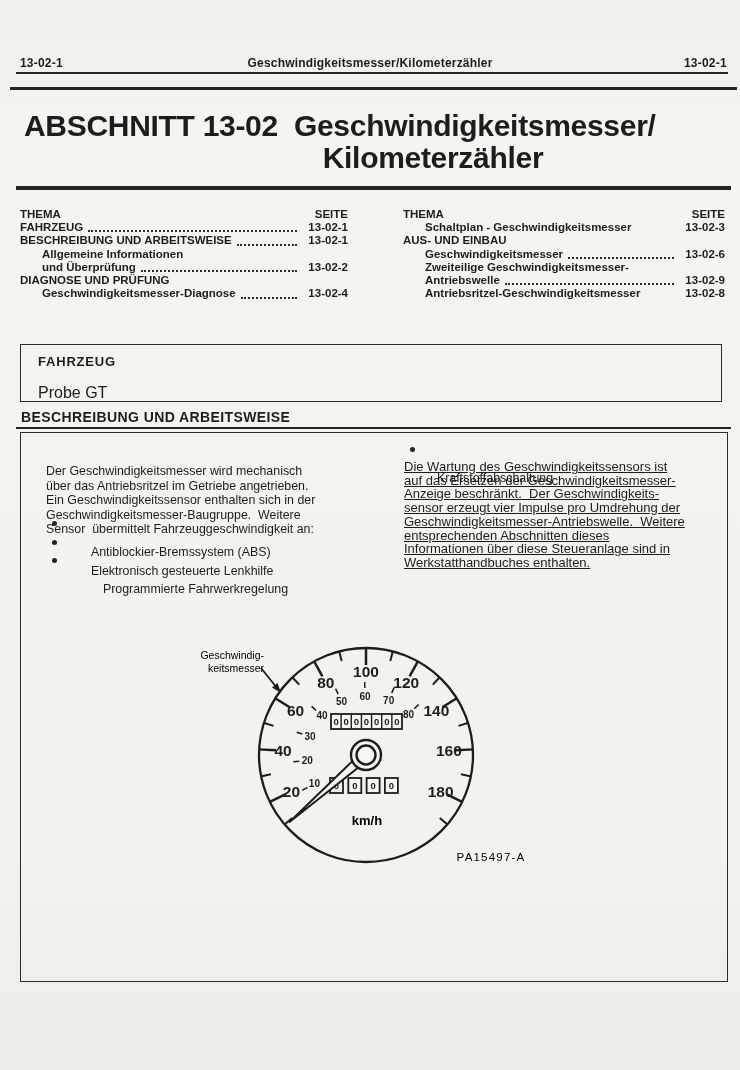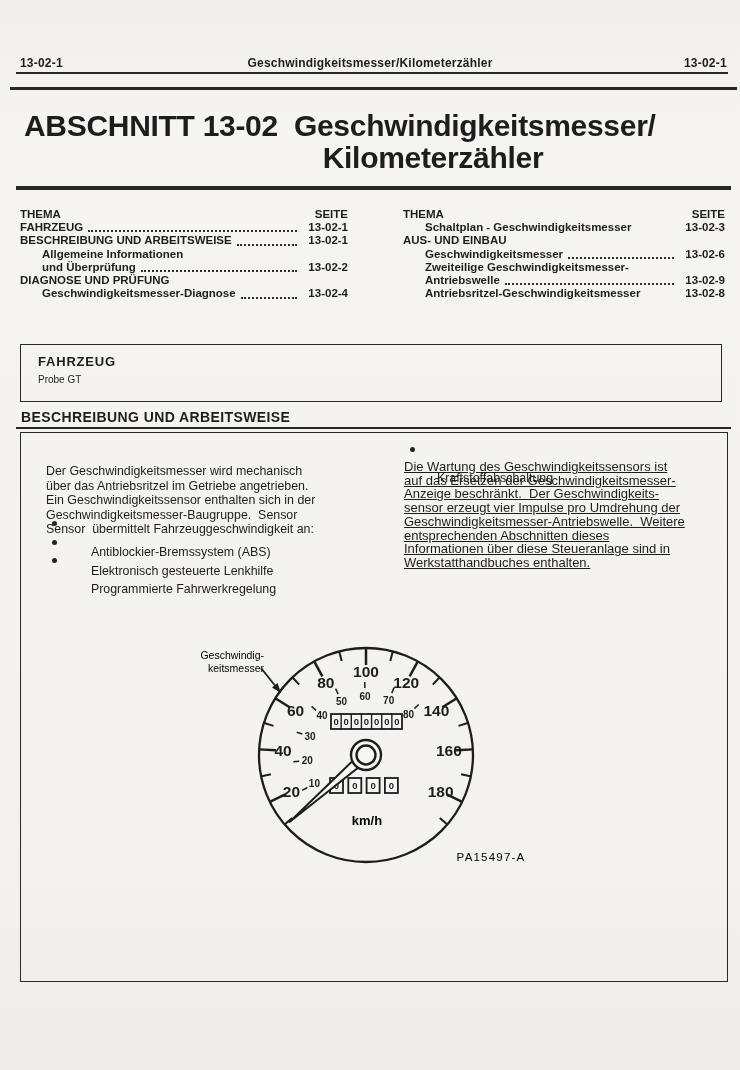--- a/index.html
+++ b/index.html
@@ -20,21 +20,21 @@
   .toc-col{position:absolute;top:207px;}
   .toc-head{display:flex;justify-content:space-between;font-size:11.5px;font-weight:bold;line-height:14px;gap:40px;}
   .toc-row{display:flex;align-items:flex-end;font-size:11.5px;font-weight:bold;line-height:13.3px;white-space:pre;}
   .toc-label.ind{padding-left:22px;}
   .leader{flex:1;border-bottom:2px dotted #2c2c2c;margin:0 5px 2px 5px;min-width:4px;}
   .toc-row.nd .leader{border-bottom:none;}
   .toc-page{width:46px;text-align:right;flex:none;}
   
   .box{position:absolute;border:1.6px solid #2a2a2a;}
   .veh-label{font-size:13px;font-weight:bold;letter-spacing:.8px;}
-  .veh-value{font-size:10px;margin-top:5px;}
+  .veh-value{font-size:16px;margin-top:15px;}
   .sec-head{font-size:14px;font-weight:bold;letter-spacing:.4px;}
   
   .bline{font-size:12.4px;line-height:14.6px;white-space:pre;}
   .bline-r{font-size:13px;line-height:13.7px;white-space:pre;text-decoration:underline;}
   .bullet-row{position:absolute;font-size:12.4px;white-space:pre;}
   .dot{position:absolute;left:6px;top:4px;width:5px;height:5px;border-radius:50%;background:#222;}
   .bullet-text{display:inline-block;}
   svg text{font-family:"Liberation Sans", sans-serif;}
 </style>
 </head>
@@ -108,35 +108,35 @@
 </div>
 
 <div class="abs sec-head" style="left:21px;top:409px;">BESCHREIBUNG UND ARBEITSWEISE</div>
 <div class="rule" style="top:427px;left:16px;width:715px;height:2px;"></div>
 <div class="box" style="left:20px;top:432px;width:706px;height:548px;"></div>
 
 <div class="abs" style="left:46px;top:444px;margin-top:20px;">
   <div class="bline">Der Geschwindigkeitsmesser wird mechanisch</div>
   <div class="bline">über das Antriebsritzel im Getriebe angetrieben.</div>
   <div class="bline">Ein Geschwindigkeitssensor enthalten sich in der</div>
-  <div class="bline">Geschwindigkeitsmesser-Baugruppe.  Sensor</div>
+  <div class="bline">Geschwindigkeitsmesser-Baugruppe.  Weitere</div>
   <div class="bline">Sensor  übermittelt Fahrzeuggeschwindigkeit an:</div>
 </div>
 
 <div class="bullet-row" style="left:46px;top:517px;">
   <span class="dot"></span>
   <span class="bullet-text" style="margin-left:38px;">Antiblockier-Bremssystem (ABS)</span>
 </div>
 <div class="bullet-row" style="left:46px;top:535.5px;">
   <span class="dot"></span>
   <span class="bullet-text" style="margin-left:38px;">Elektronisch gesteuerte Lenkhilfe</span>
 </div>
 <div class="bullet-row" style="left:46px;top:554px;">
   <span class="dot"></span>
-  <span class="bullet-text" style="margin-left:38px;">Programmierte Fahrwerkregelung</span>
+  <span class="bullet-text" style="margin-left:50px;">Programmierte Fahrwerkregelung</span>
 </div>
 
 <div class="bullet-row" style="left:404px;top:443px;">
   <span class="dot"></span>
   <span class="bullet-text" style="margin-left:26px;">Kraftstoffabschaltung</span>
 </div>
 
 <div class="abs" style="left:404px;top:460px;">
   <div class="bline-r">Die Wartung des Geschwindigkeitssensors ist</div>
   <div class="bline-r">auf das Ersetzen der Geschwindigkeitsmesser-</div>

